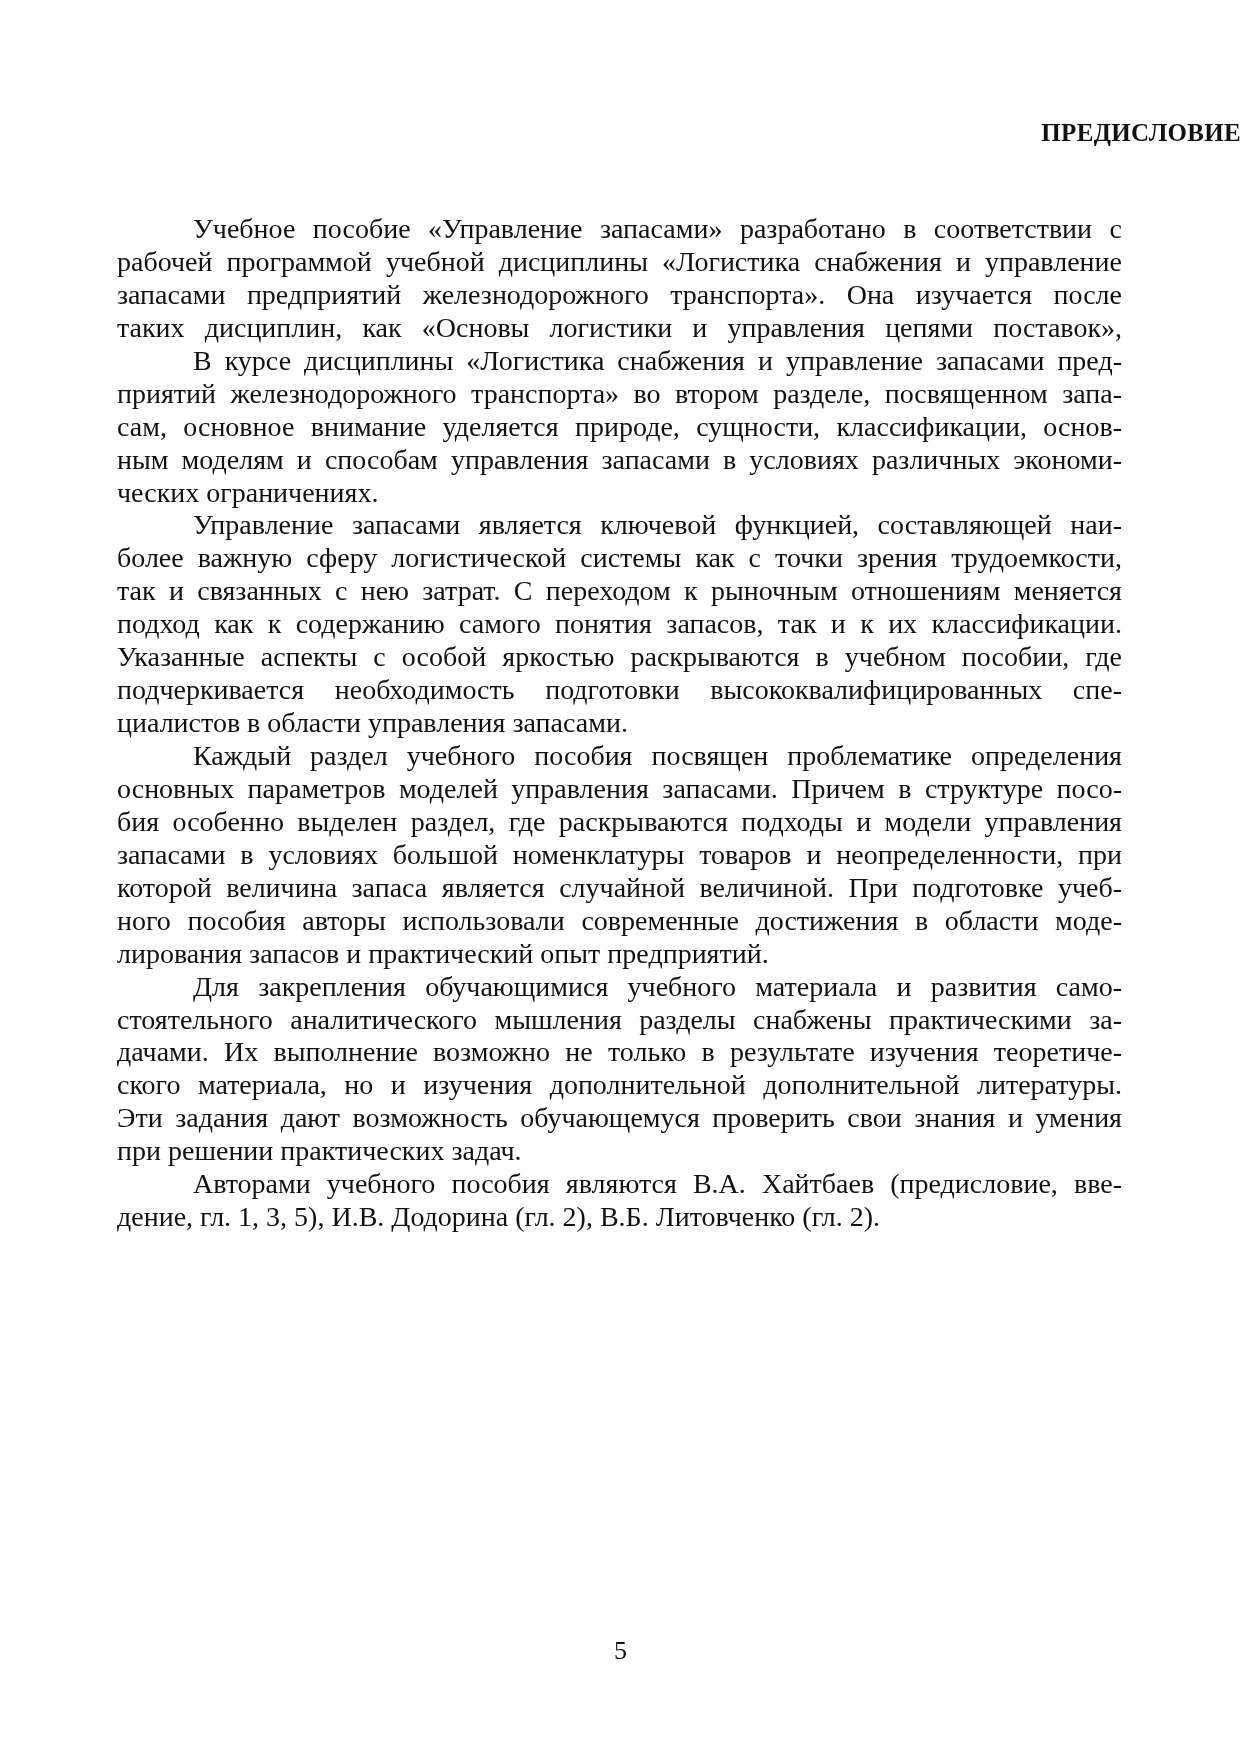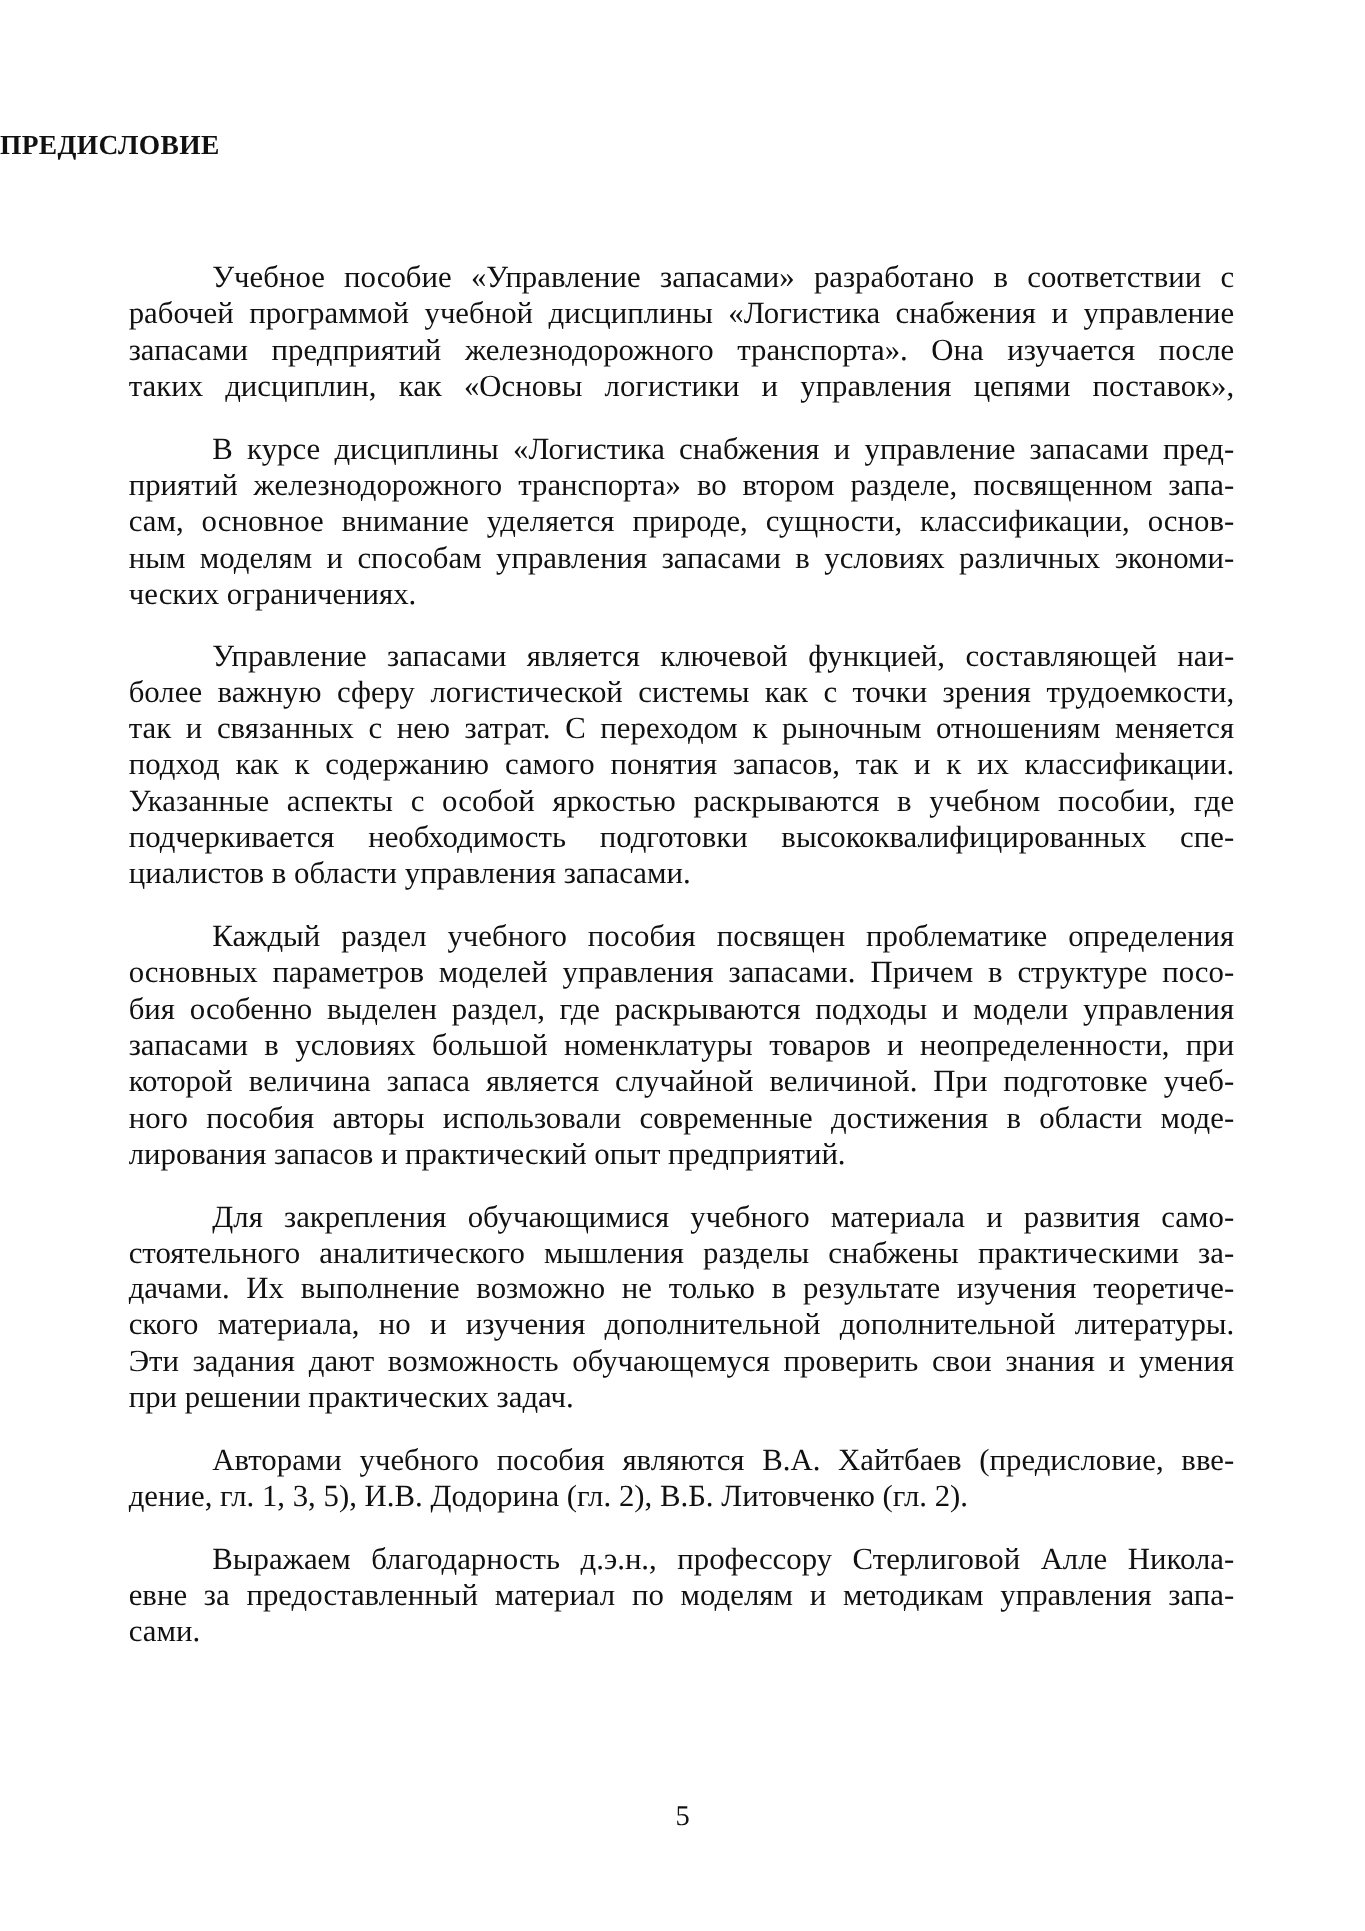--- a/index.html
+++ b/index.html
@@ -20,21 +20,21 @@
       left: 0; top: 0;
       width: 1241px;
       height: 1755px;
       background: #ffffff;
     }
     .title {
       position: absolute;
       left: 0;
       width: 1241px;
       top: 116px;
-      text-align: left;
+      text-align: right;
       font-weight: bold;
       font-size: 25px;
       letter-spacing: 0.3px;
       line-height: 34px;
       margin: 0;
     }
     .body-text {
       position: absolute;
       left: 117px;
       width: 1005px;
@@ -48,21 +48,20 @@
     .line {
       display: block;
       white-space: nowrap;
       text-align: justify;
       text-align-last: justify;
       height: 32.95px;
       overflow: visible;
     }
     .line.first {
       padding-left: 76px;
-      margin-top: 24px;
     }
     .line.last {
       text-align: left;
       text-align-last: left;
     }
     .page-number {
       position: absolute;
       left: 0;
       width: 1241px;
       top: 1636px;
@@ -114,21 +113,16 @@
         <span class="line">стоятельного аналитического мышления разделы снабжены практическими за-</span>
         <span class="line">дачами. Их выполнение возможно не только в результате изучения теоретиче-</span>
         <span class="line">ского материала, но и изучения дополнительной дополнительной литературы.</span>
         <span class="line">Эти задания дают возможность обучающемуся проверить свои знания и умения</span>
         <span class="line last">при решении практических задач.</span>
       </div>
       <div class="para">
         <span class="line first">Авторами учебного пособия являются В.А. Хайтбаев (предисловие, вве-</span>
         <span class="line last">дение, гл. 1, 3, 5), И.В. Додорина (гл. 2), В.Б. Литовченко (гл. 2).</span>
       </div>
-      <div class="para">
-        <span class="line first">Выражаем благодарность д.э.н., профессору Стерлиговой Алле Никола-</span>
-        <span class="line">евне за предоставленный материал по моделям и методикам управления запа-</span>
-        <span class="line last">сами.</span>
-      </div>
     </div>
 
   <div class="page-number">5</div>
 </div>
 
 </body></html>

